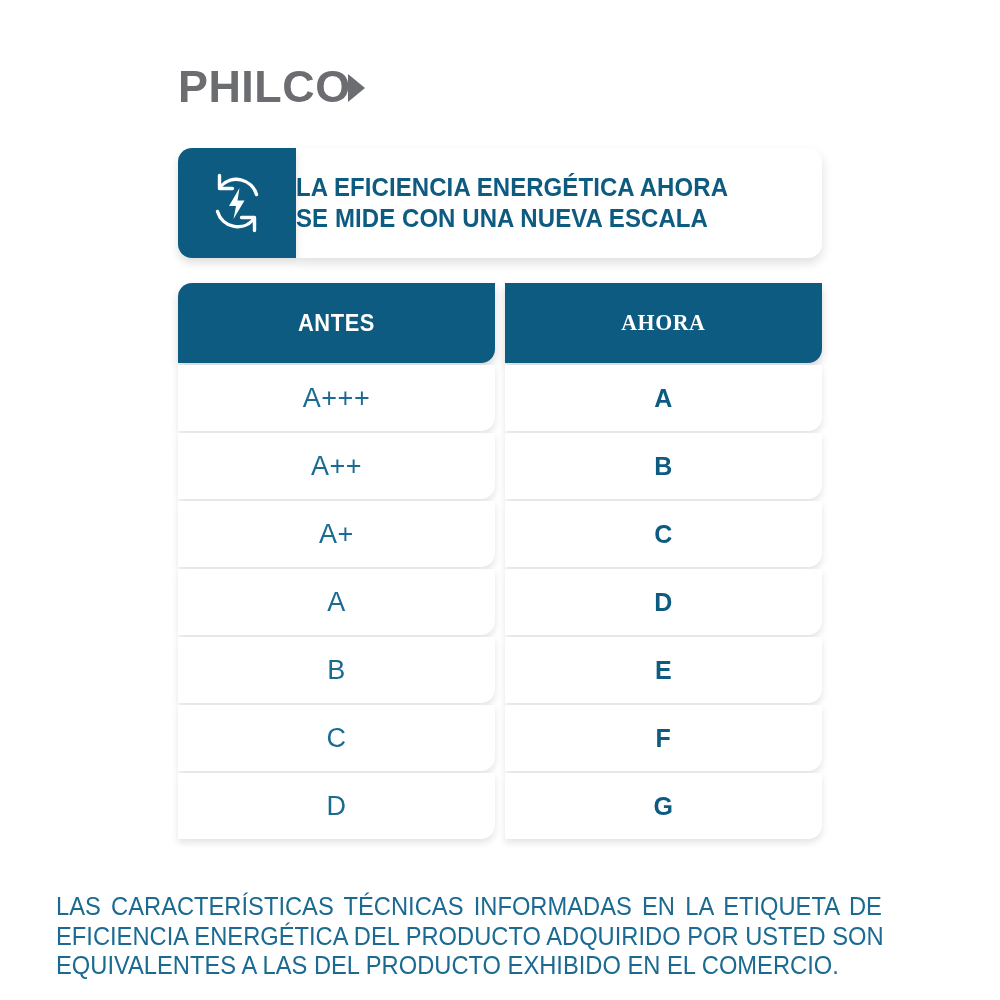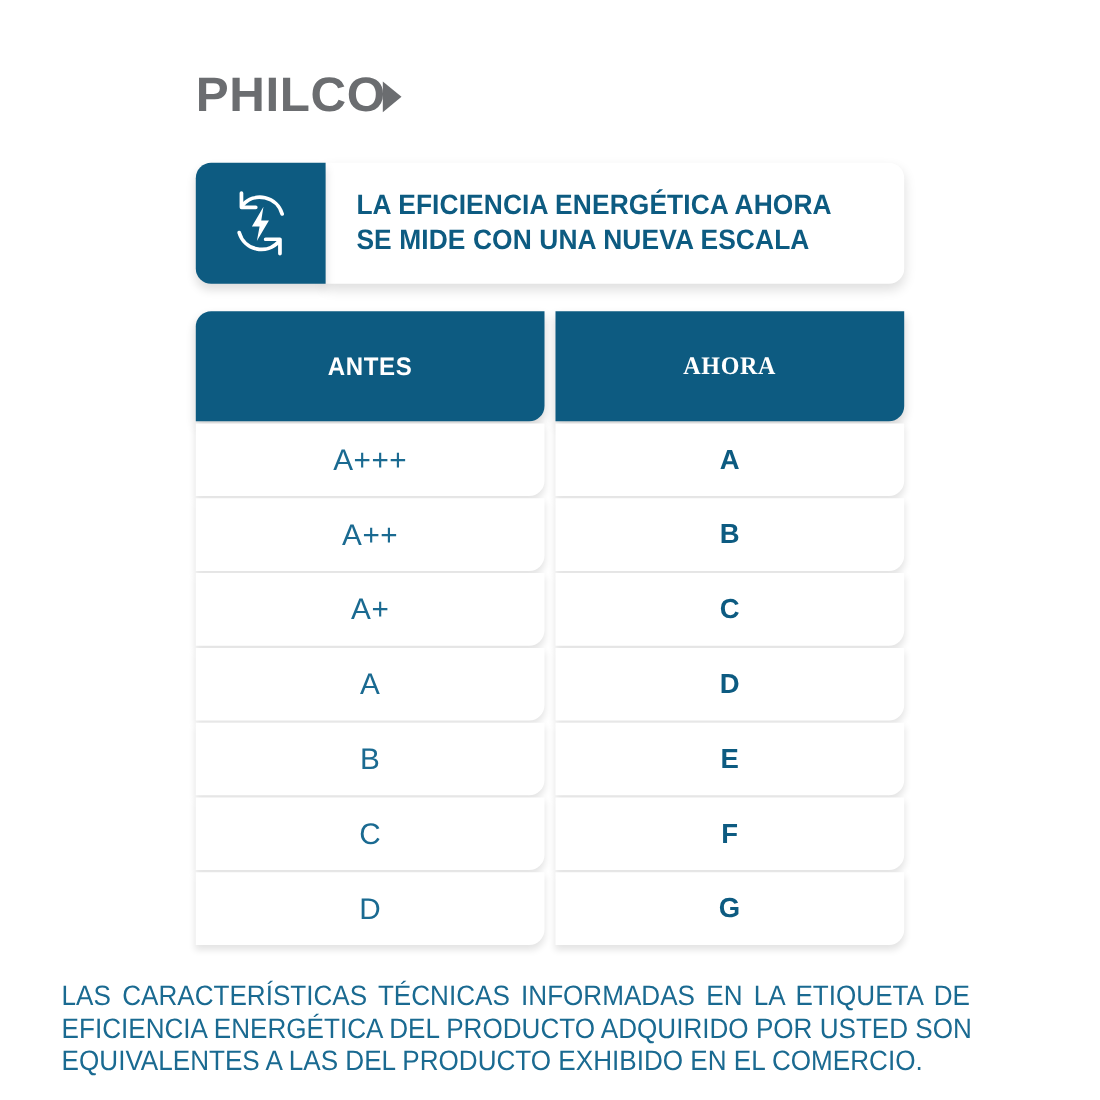--- a/index.html
+++ b/index.html
@@ -73,21 +73,20 @@
   }
   #banner-icon-box svg { display:block; }
   #banner-title-box {
     flex: 1 1 auto;
     background: #ffffff;
     border-radius: 0 14px 14px 0;
     box-shadow: 0 5px 11px rgba(0,0,0,0.13);
     display: flex;
     flex-direction: column;
     justify-content: center;
-    padding-left: 28px;
     position: relative;
     z-index: 1;
   }
   .banner-line {
     color: #0d5b81;
     font-weight: bold;
     font-size: 25.5px;
     letter-spacing: 0.1px;
     line-height: 1.22;
     transform: scaleX(0.94);
@@ -110,21 +109,21 @@
   .cell {
     flex: 1 1 0;
     display: flex;
     align-items: center;
     justify-content: center;
     box-sizing: border-box;
   }
 
   
   .head-row .cell {
-    height: 100px;
+    height: 80px;
     background: #0d5b81;
     box-shadow: 0 5px 9px rgba(0,0,0,0.16);
   }
   .head-row .cell.left  { border-radius: 14px 0 14px 0; }
   .head-row .cell.right { border-radius: 0 0 14px 0; font-family: Liberation Serif, serif; }
   .head-label {
     color: #ffffff;
     font-weight: bold;
     font-size: 23px;
     letter-spacing: 0.6px;

